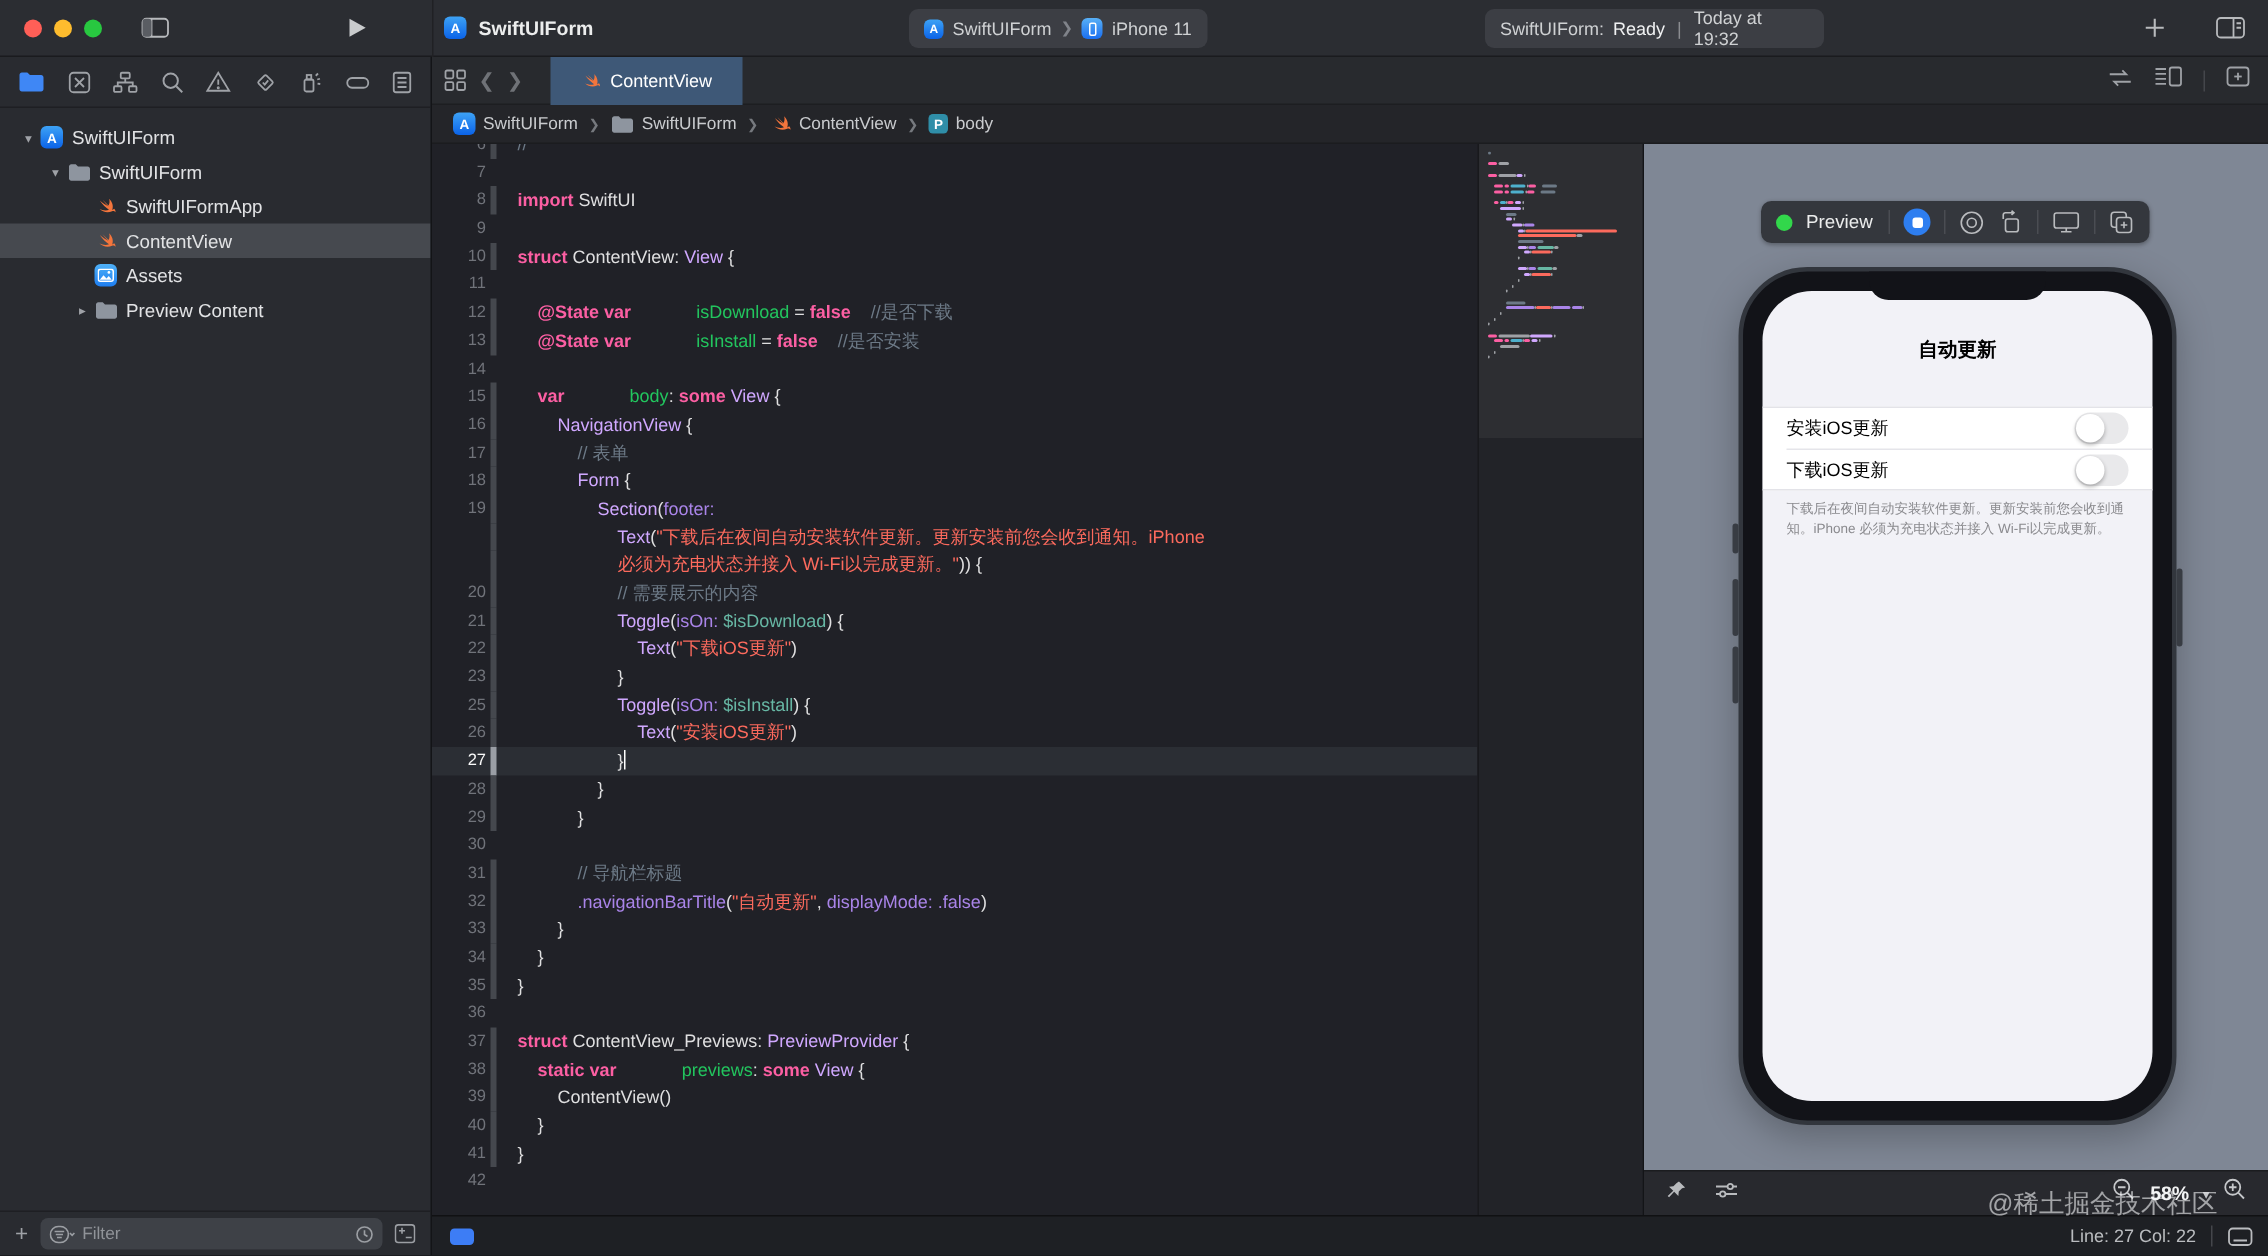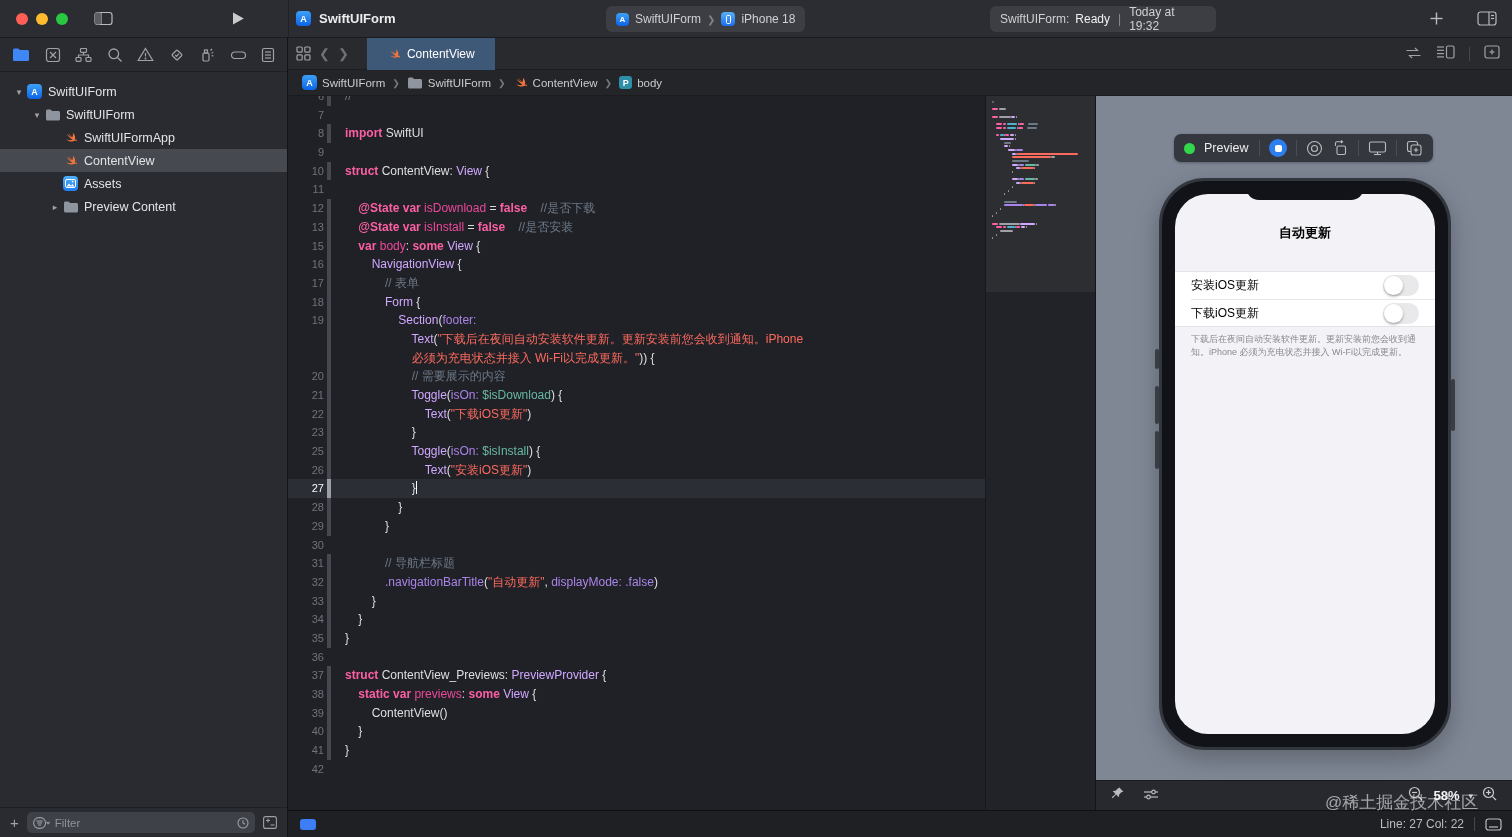--- a/index.html
+++ b/index.html
@@ -70,21 +70,21 @@
   .cribbon{width:10px;margin-left:3px;flex:0 0 auto;position:relative;}
   .crow.has .cribbon::before{content:"";position:absolute;left:0;top:0;bottom:0;width:4px;background:#45484e;}
   .crow.hl .cribbon::before{background:#9a9ea5;}
   .ctext{padding-left:8px;}
   .k{color:#fc5fa3;font-weight:700;}
   .t{color:#d0a8ff;}
   .f{color:#a984e8;}
   .s{color:#fc6a5d;}
   .c{color:#6c7986;}
   .p{color:#dfdfe0;}
-  .d{color:#ec4899;}
+  .d{color:#22c55e;margin-left:40px;}
   .g{color:#67b7a4;}
   .cursor{display:inline-block;width:1.5px;height:13px;background:#fff;vertical-align:-2px;}
 
   
   .minimap{width:110px;border-left:1px solid #18191c;position:relative;background:#222328;}
   .mm-viewport{position:absolute;left:0;right:0;top:0;height:196px;background:rgba(255,255,255,0.05);}
   .mm-rows{position:absolute;left:6px;top:5px;right:4px;overflow:hidden;}
   .mrow{height:2px;margin-bottom:1.7px;display:flex;}
   .mrow span{height:2px;border-radius:1px;flex:0 0 auto;}
 
@@ -154,21 +154,21 @@
       <span class="icon-app">A</span>
       <span>SwiftUIForm</span>
     </div>
     <div class="pill" style="left:606px">
       <span class="icon-app small">A</span>
       <span>SwiftUIForm</span>
       <span class="chev">❯</span>
       <span class="icon-phone">
           <i></i>
         </span>
-      <span>iPhone 18</span>
+      <span>iPhone 11</span>
     </div>
     <div class="pill" style="left:990px;width:226px;justify-content:center">
       <span>SwiftUIForm:</span>
       <span class="status-state">Ready</span>
       <span class="status-sep">|</span>
       <span>Today at 19:32</span>
     </div>
     <span class="tb-icon" style="position:absolute;left:1430px">
       <svg width="13" height="13" viewBox="0 0 13 13" stroke="#b8babd" stroke-width="1.4">
           <line x1="6.5" y1="0.5" x2="6.5" y2="12.5"></line>
@@ -391,20 +391,21 @@
         <div class="codearea">
           <div class="codescroll" id="code">
               <div class="crow has" style="margin-top: -9px;"><span class="cnum">6</span><span class="cribbon"></span><span class="ctext"><span class="c">//</span></span></div>
               <div class="crow"><span class="cnum">7</span><span class="cribbon"></span><span class="ctext"></span></div>
               <div class="crow has"><span class="cnum">8</span><span class="cribbon"></span><span class="ctext"><span class="k">import</span><span class="p"> SwiftUI</span></span></div>
               <div class="crow"><span class="cnum">9</span><span class="cribbon"></span><span class="ctext"></span></div>
               <div class="crow has"><span class="cnum">10</span><span class="cribbon"></span><span class="ctext"><span class="k">struct</span><span class="p"> ContentView: </span><span class="t">View</span><span class="p"> {</span></span></div>
               <div class="crow"><span class="cnum">11</span><span class="cribbon"></span><span class="ctext"></span></div>
               <div class="crow has"><span class="cnum">12</span><span class="cribbon"></span><span class="ctext"><span class="p">    </span><span class="k">@State</span><span class="p"> </span><span class="k">var</span><span class="p"> </span><span class="d">isDownload</span><span class="p"> = </span><span class="k">false</span><span class="c">    //是否下载</span></span></div>
               <div class="crow has"><span class="cnum">13</span><span class="cribbon"></span><span class="ctext"><span class="p">    </span><span class="k">@State</span><span class="p"> </span><span class="k">var</span><span class="p"> </span><span class="d">isInstall</span><span class="p"> = </span><span class="k">false</span><span class="c">    //是否安装</span></span></div>
+              <div class="crow"><span class="cnum">14</span><span class="cribbon"></span><span class="ctext"></span></div>
               <div class="crow has"><span class="cnum">15</span><span class="cribbon"></span><span class="ctext"><span class="p">    </span><span class="k">var</span><span class="p"> </span><span class="d">body</span><span class="p">: </span><span class="k">some</span><span class="p"> </span><span class="t">View</span><span class="p"> {</span></span></div>
               <div class="crow has"><span class="cnum">16</span><span class="cribbon"></span><span class="ctext"><span class="p">        </span><span class="t">NavigationView</span><span class="p"> {</span></span></div>
               <div class="crow has"><span class="cnum">17</span><span class="cribbon"></span><span class="ctext"><span class="p">            </span><span class="c">// 表单</span></span></div>
               <div class="crow has"><span class="cnum">18</span><span class="cribbon"></span><span class="ctext"><span class="p">            </span><span class="t">Form</span><span class="p"> {</span></span></div>
               <div class="crow has"><span class="cnum">19</span><span class="cribbon"></span><span class="ctext"><span class="p">                </span><span class="t">Section</span><span class="p">(</span><span class="f">footer:</span></span></div>
               <div class="crow has"><span class="cnum"></span><span class="cribbon"></span><span class="ctext"><span class="p">                    </span><span class="t">Text</span><span class="p">(</span><span class="s">"下载后在夜间自动安装软件更新。更新安装前您会收到通知。iPhone</span></span></div>
               <div class="crow has"><span class="cnum"></span><span class="cribbon"></span><span class="ctext"><span class="p">                    </span><span class="s">必须为充电状态并接入 Wi-Fi以完成更新。"</span><span class="p">)) {</span></span></div>
               <div class="crow has"><span class="cnum">20</span><span class="cribbon"></span><span class="ctext"><span class="p">                    </span><span class="c">// 需要展示的内容</span></span></div>
               <div class="crow has"><span class="cnum">21</span><span class="cribbon"></span><span class="ctext"><span class="p">                    </span><span class="t">Toggle</span><span class="p">(</span><span class="f">isOn:</span><span class="p"> </span><span class="g">$isDownload</span><span class="p">) {</span></span></div>
               <div class="crow has"><span class="cnum">22</span><span class="cribbon"></span><span class="ctext"><span class="p">                        </span><span class="t">Text</span><span class="p">(</span><span class="s">"下载iOS更新"</span><span class="p">)</span></span></div>

